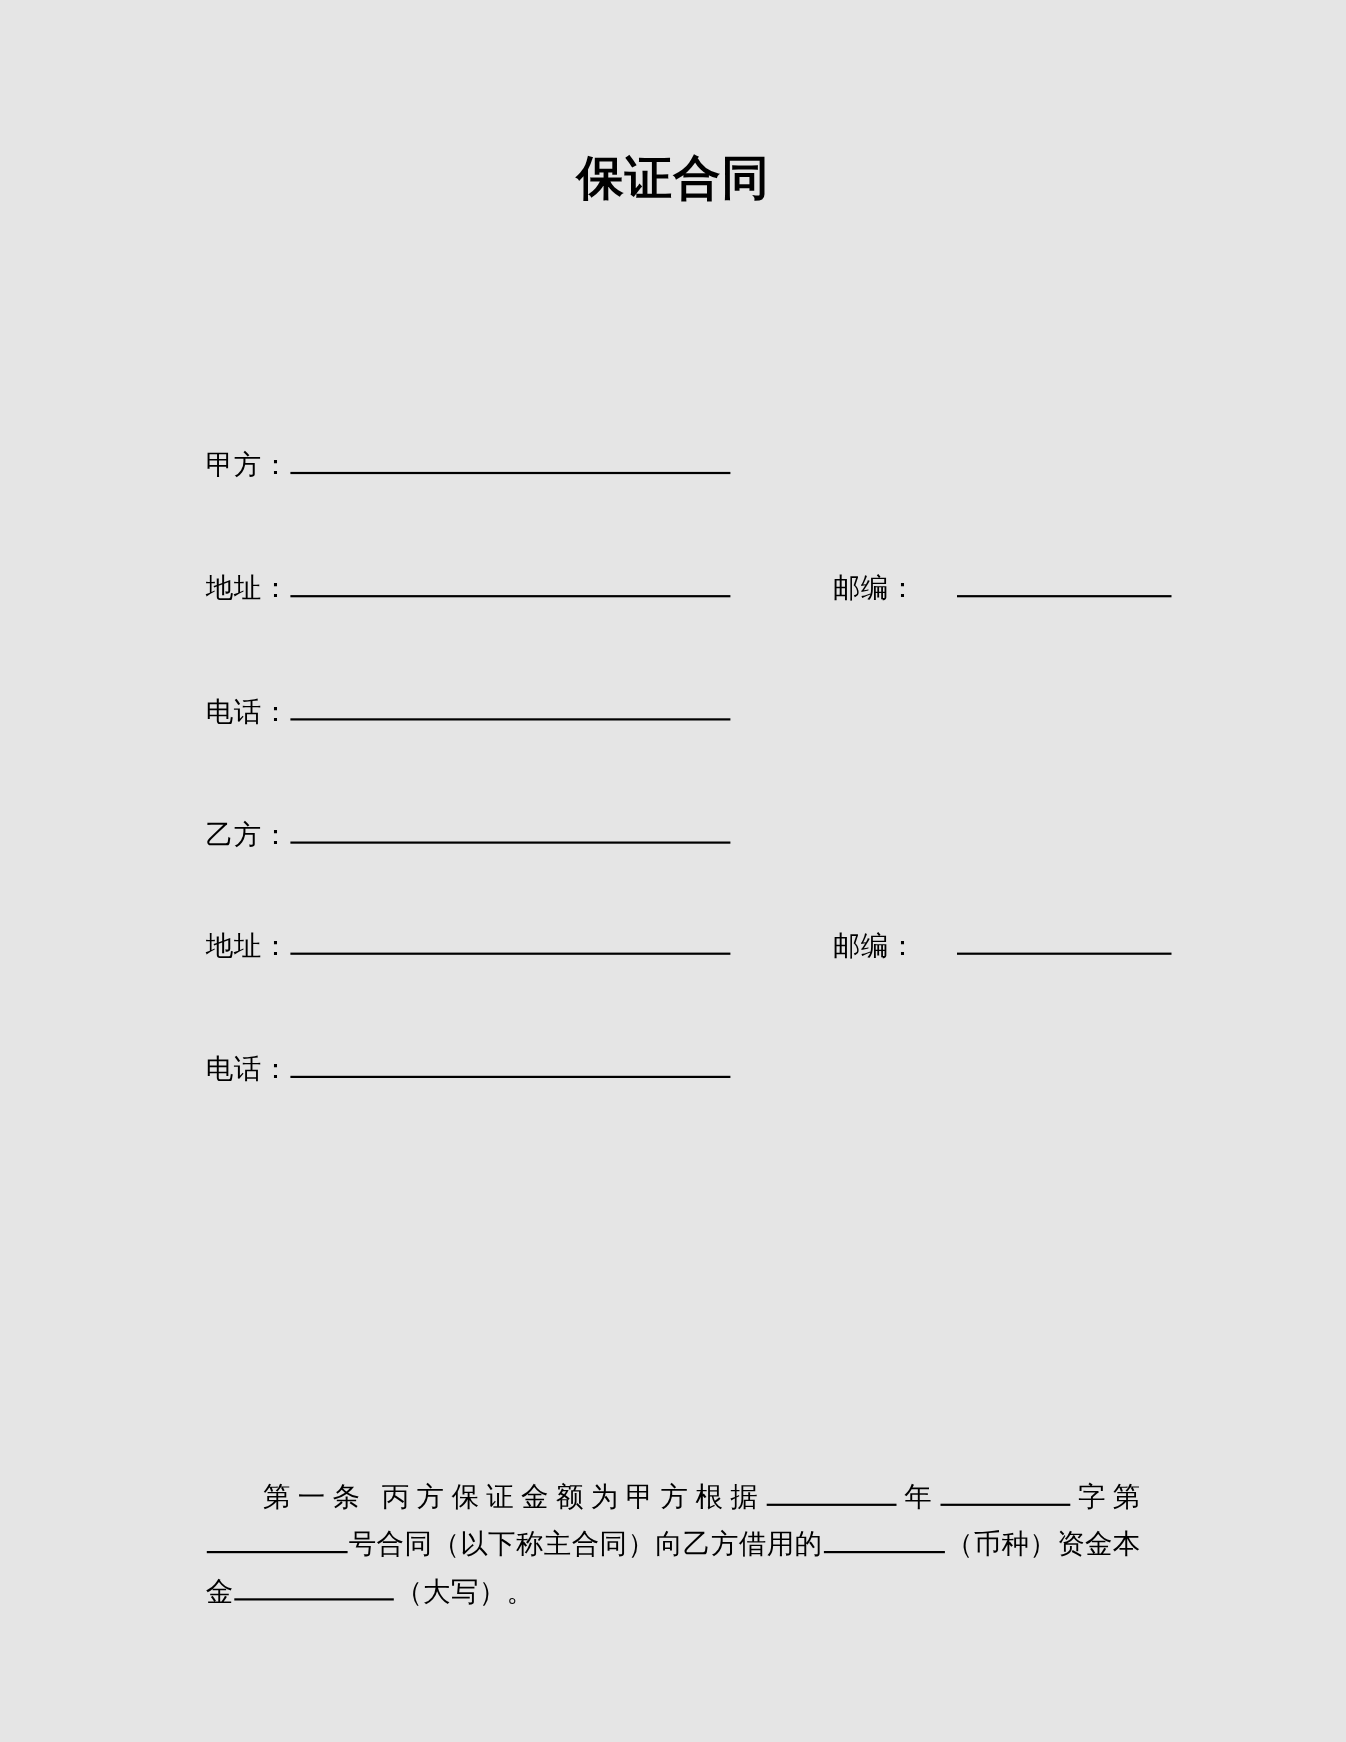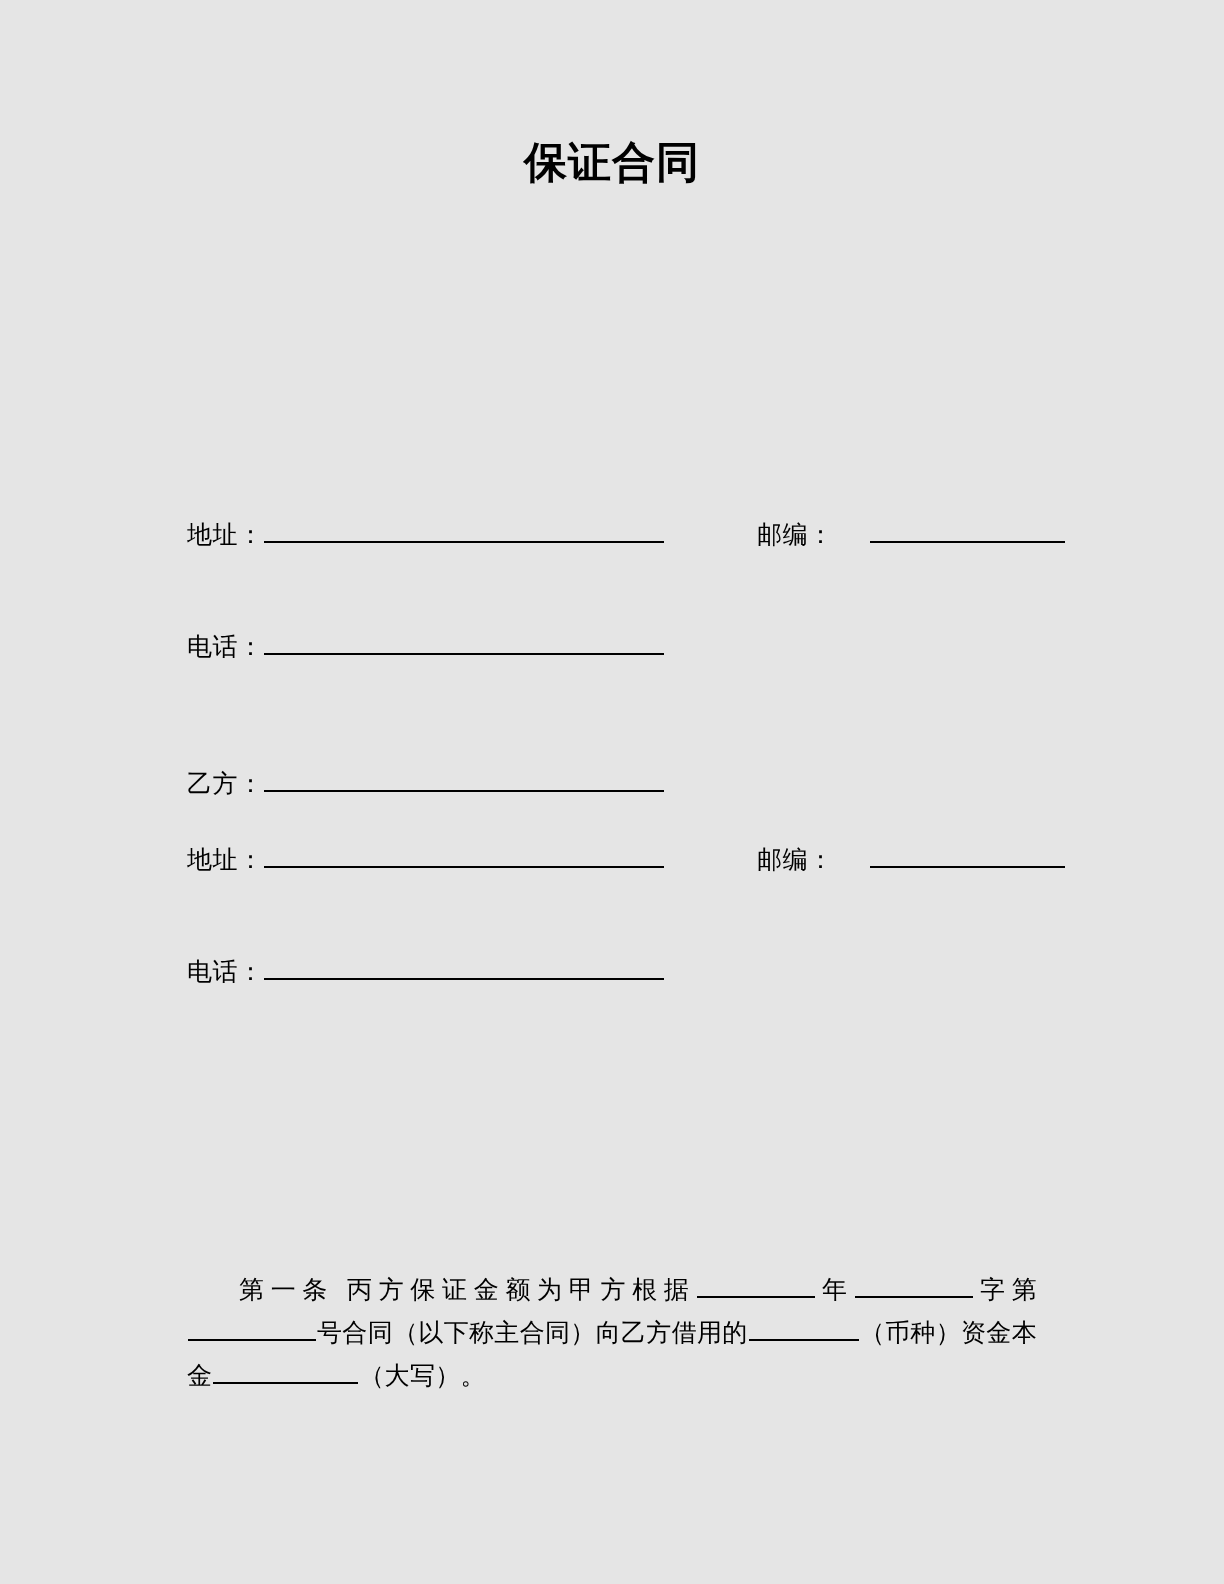--- a/index.html
+++ b/index.html
@@ -99,40 +99,46 @@
   .ib-128 { width: 128px; }
   .ib-145 { width: 145px; }
 </style>
 </head>
 <body>
 
 <div class="page">
 
   <div class="doc-title">保证合同</div>
 
+  <div class="field-row" style="top:403px;">
+    <div class="field-left">
+      <span class="field-label">甲方：</span>
+      <span class="field-blank blank-wide"></span>
+    </div>
+  </div>
 
   <div class="field-row" style="top:515px;">
     <div class="field-left">
       <span class="field-label">地址：</span>
       <span class="field-blank blank-wide"></span>
     </div>
     <div class="field-right">
       <span class="field-label">邮编：</span>
       <span class="field-blank blank-zip"></span>
     </div>
   </div>
 
   <div class="field-row" style="top:627px;">
     <div class="field-left">
       <span class="field-label">电话：</span>
       <span class="field-blank blank-wide"></span>
     </div>
   </div>
 
-  <div class="field-row" style="top:764px;">
+  <div class="field-row" style="top:739px;">
     <div class="field-left">
       <span class="field-label">乙方：</span>
       <span class="field-blank blank-wide"></span>
     </div>
   </div>
 
   <div class="field-row" style="top:840px;">
     <div class="field-left">
       <span class="field-label">地址：</span>
       <span class="field-blank blank-wide"></span>
@@ -144,17 +150,17 @@
   </div>
 
   <div class="field-row" style="top:952px;">
     <div class="field-left">
       <span class="field-label">电话：</span>
       <span class="field-blank blank-wide"></span>
     </div>
   </div>
 
 
-  <div class="body-block" style="top:1268px;">
+  <div class="body-block" style="top:1340px;">
     <p><span>第一条  丙方保证金额为甲方根据</span><span class="inline-blank ib-118"></span><span>年</span><span class="inline-blank ib-118"></span><span>字第</span><span class="inline-blank ib-128"></span><span>号合同（以下称主合同）向乙方借用的</span><span class="inline-blank ib-110"></span><span>（币种）资金本金</span><span class="inline-blank ib-145"></span><span>（大写）。</span></p>
   </div>
 
 </div>
 
 </body></html>

